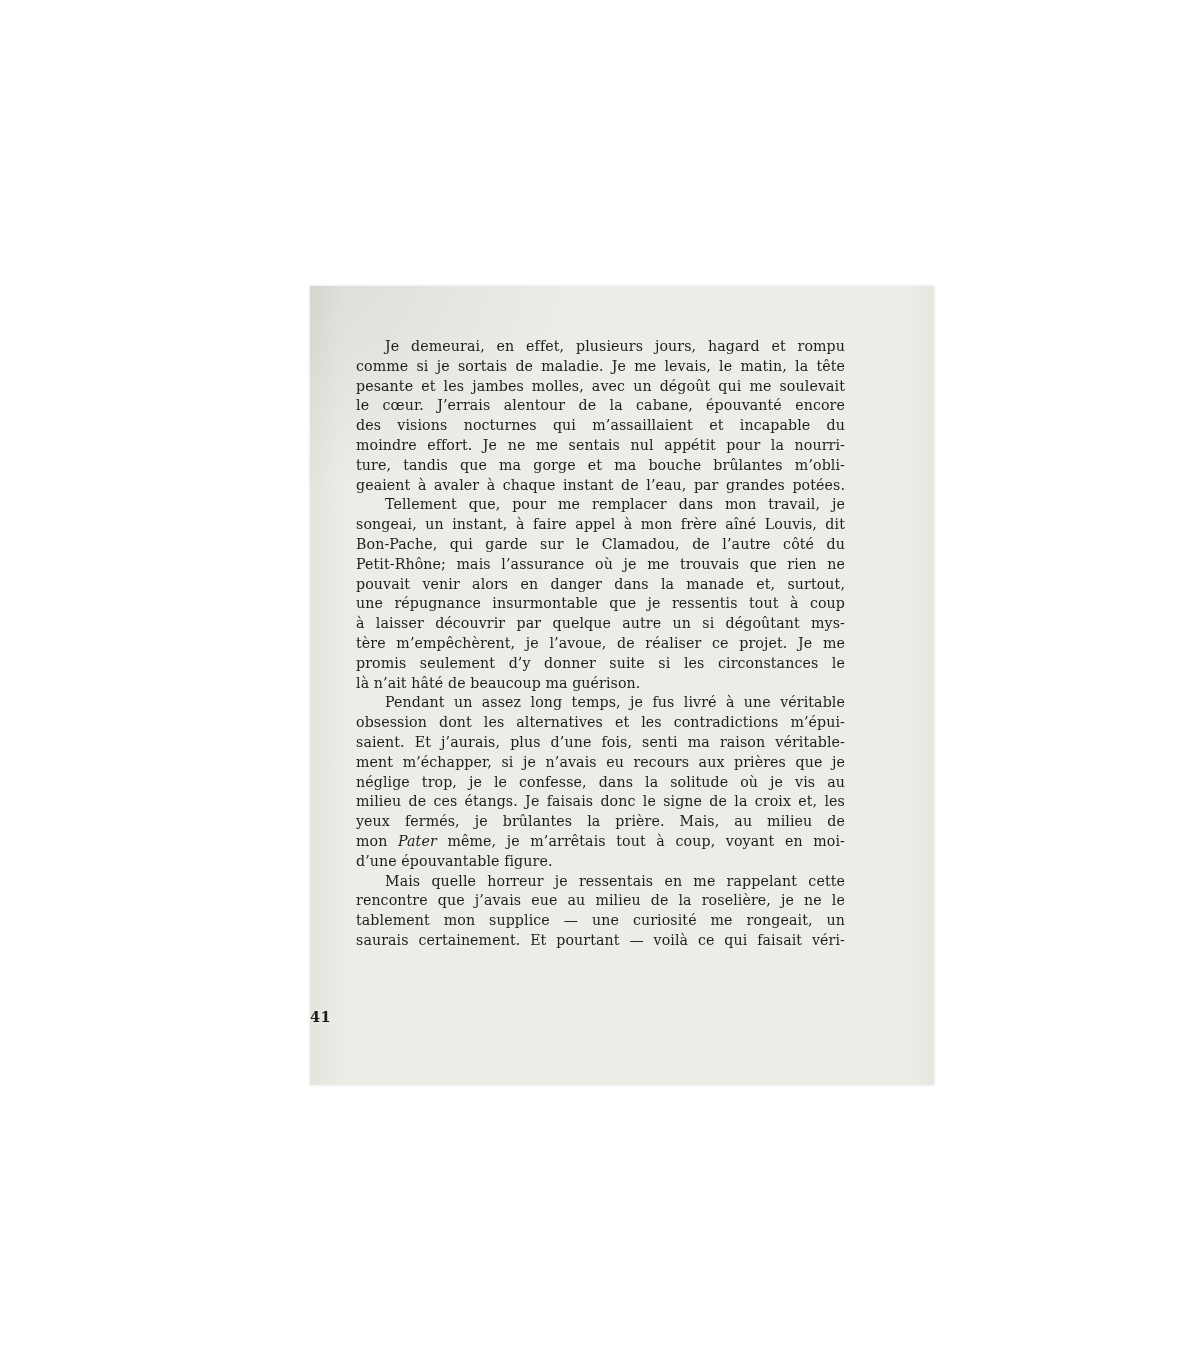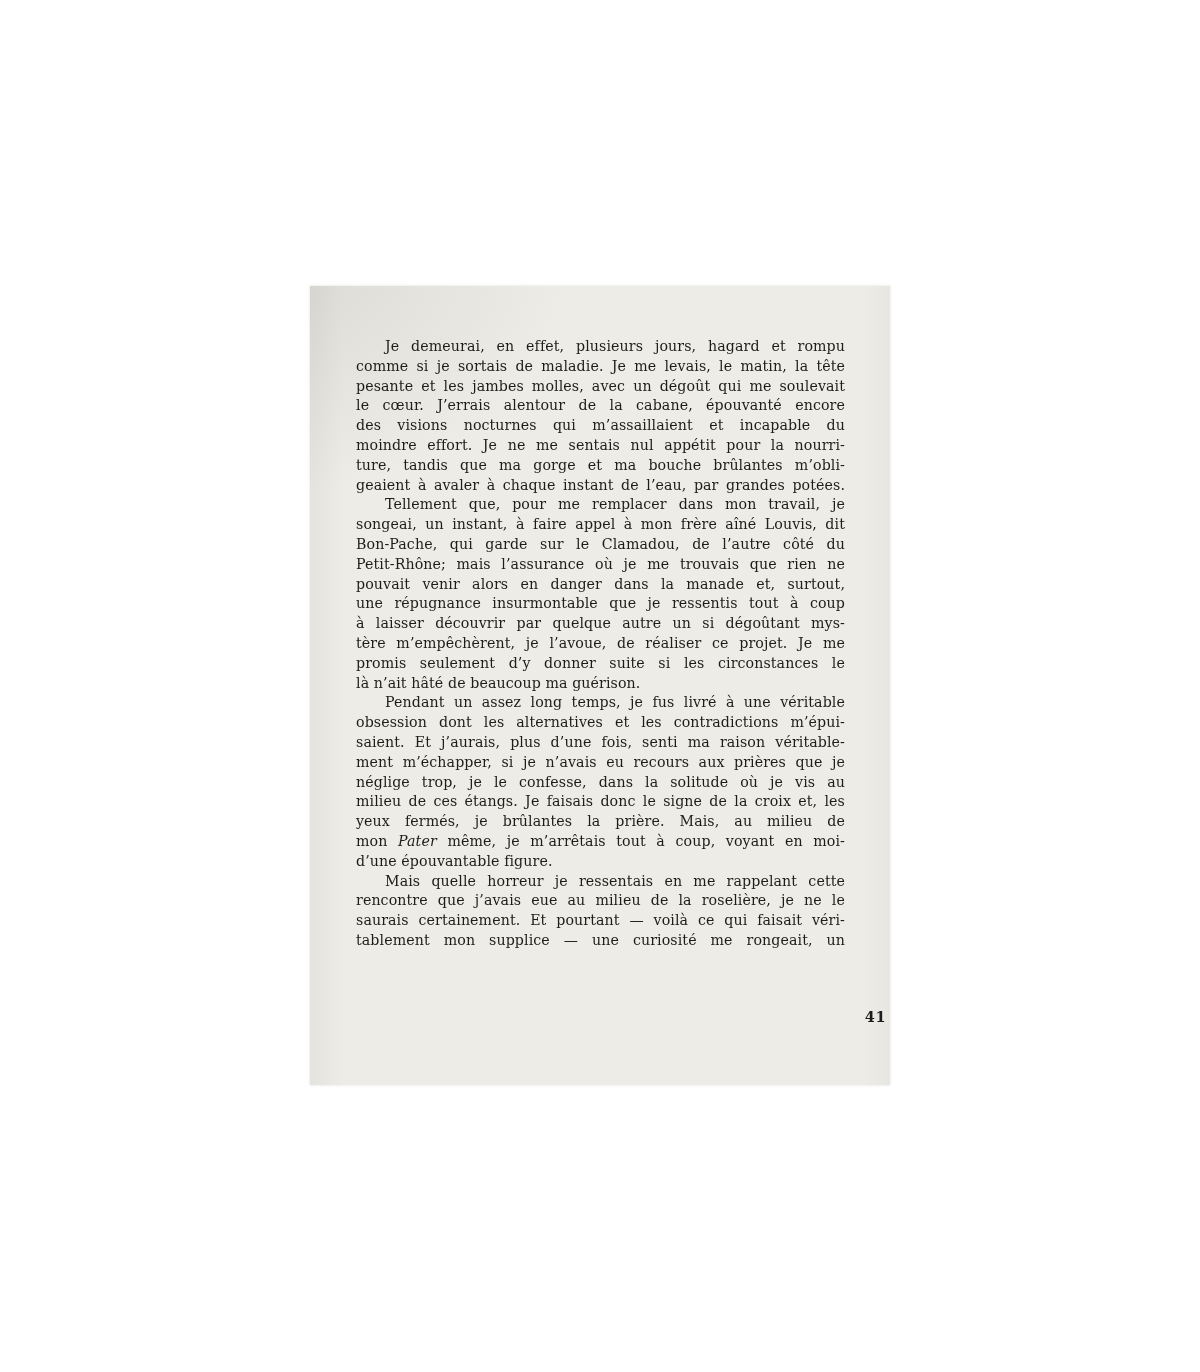--- a/index.html
+++ b/index.html
@@ -14,21 +14,21 @@
     position: relative;
     width: 1200px;
     height: 1372px;
     background: #ffffff;
     overflow: hidden;
   }
   .book-page {
     position: absolute;
     left: 310px;
     top: 286px;
-    width: 580px;
+    width: 624px;
     height: 799px;
     background:
       radial-gradient(420px 340px at -30px -30px, rgba(60,58,50,0.10), rgba(60,58,50,0) 70%),
       linear-gradient(to right, rgba(60,58,50,0.05), rgba(60,58,50,0) 34px),
       linear-gradient(to left, rgba(60,58,50,0.035), rgba(60,58,50,0) 26px),
       #edece6;
     box-shadow: 0 0 3px rgba(0,0,0,0.12);
   }
   .page-text {
     position: absolute;
@@ -46,21 +46,21 @@
     white-space: normal;
   }
   .text-line.indent { text-indent: 29px; }
   .text-line.end { text-align-last: left; }
   .text-line i { font-style: italic; }
   .page-number {
     position: absolute;
     left: 0;
     right: 4px;
     top: 722px;
-    text-align: right;
+    text-align: left;
     font-size: 14.5px;
     font-weight: 700;
     color: #1e1d1b;
     letter-spacing: 0.5px;
   }
 </style>
 </head>
 <body>
 
 <div class="photo-backdrop">
@@ -92,20 +92,20 @@
       <div class="text-line">saient. Et j’aurais, plus d’une fois, senti ma raison véritable-</div>
       <div class="text-line">ment m’échapper, si je n’avais eu recours aux prières que je</div>
       <div class="text-line">néglige trop, je le confesse, dans la solitude où je vis au</div>
       <div class="text-line">milieu de ces étangs. Je faisais donc le signe de la croix et, les</div>
       <div class="text-line">yeux fermés, je brûlantes la prière. Mais, au milieu de</div>
       <div class="text-line"><span>mon </span><i>Pater</i><span> même, je m’arrêtais tout à coup, voyant en moi-</span></div>
       <div class="text-line end">d’une épouvantable figure.</div>
 
       <div class="text-line indent">Mais quelle horreur je ressentais en me rappelant cette</div>
       <div class="text-line">rencontre que j’avais eue au milieu de la roselière, je ne le</div>
+      <div class="text-line">tablement mon supplice — une curiosité me rongeait, un</div>
       <div class="text-line">saurais certainement. Et pourtant — voilà ce qui faisait véri-</div>
-      <div class="text-line">tablement mon supplice — une curiosité me rongeait, un</div>
 
     </div>
 
     <div class="page-number">41</div>
   </div>
 </div>
 
 </body></html>

